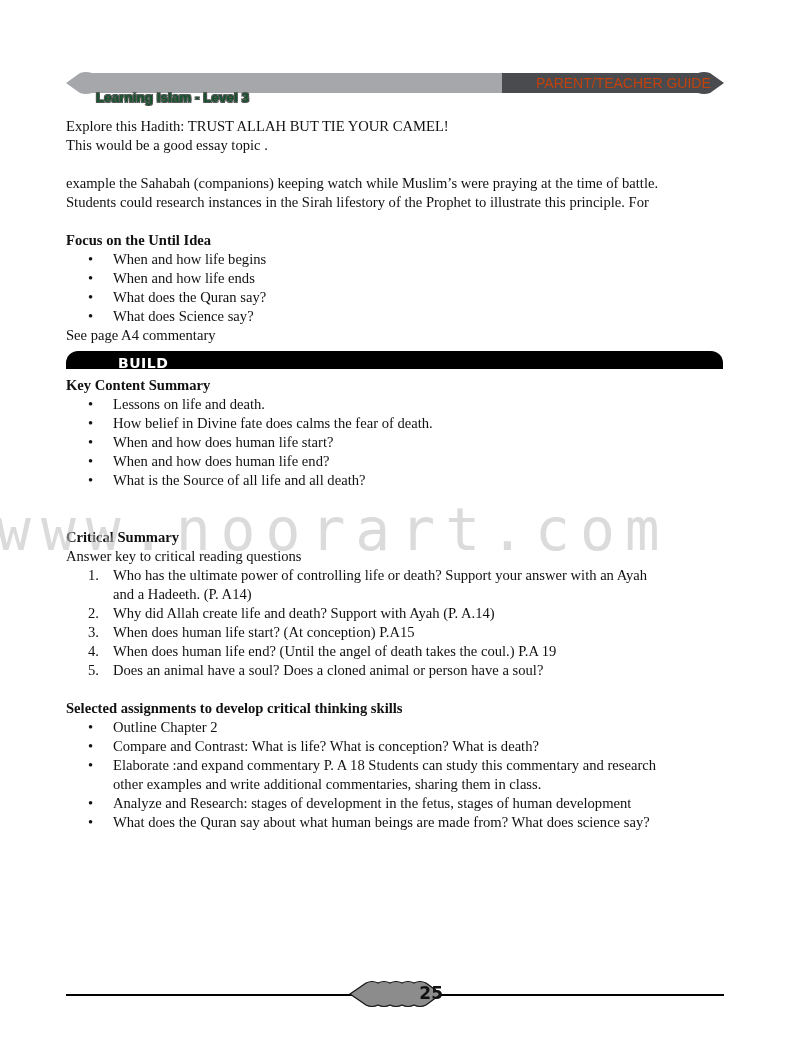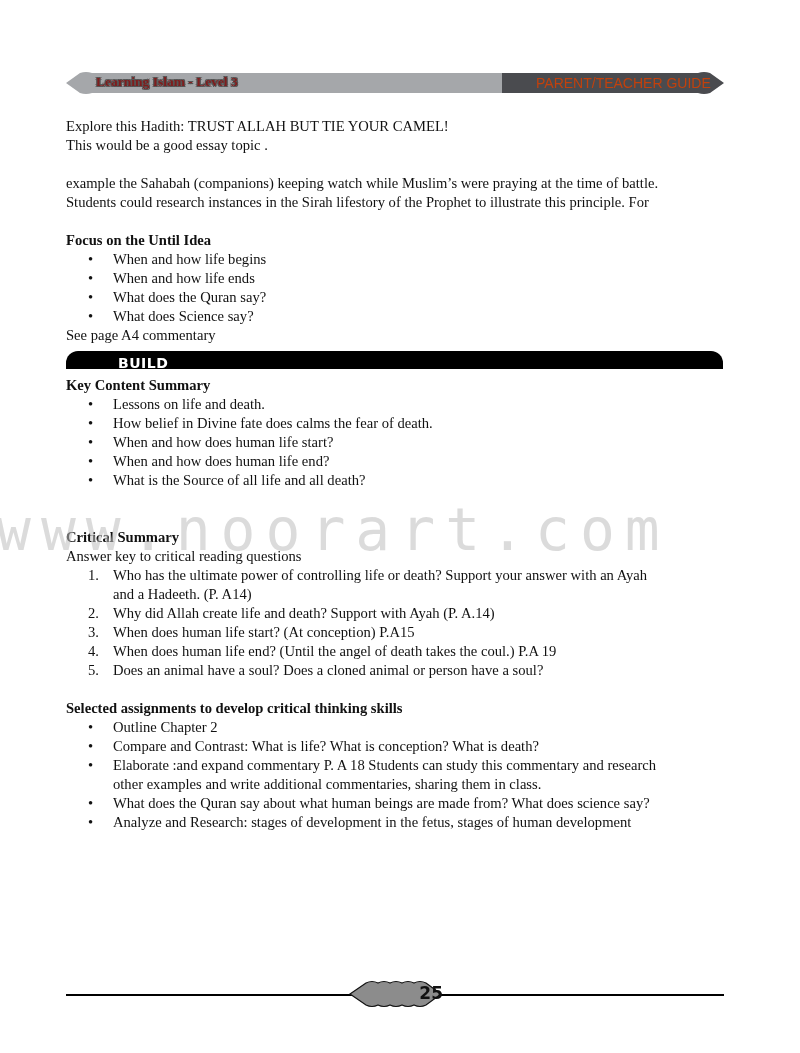--- a/index.html
+++ b/index.html
@@ -1,21 +1,21 @@
 <!DOCTYPE html>
 <html><head>
   <meta charset="utf-8">
   <style>
     html, body { margin:0; padding:0; background:#ffffff; }
     body { width:800px; height:1053px; position:relative; overflow:hidden;
            font-family:"Liberation Serif", serif; color:#111; }
     .header { position:absolute; left:66px; top:72px; width:658px; height:22px; }
     .header svg { position:absolute; left:0; top:0; }
-    .hdr-left { position:absolute; left:30px; top:2px; font-family:Liberation Serif, serif;
-                font-weight:bold; font-size:13.5px; color:#7f1d1d;
+    .hdr-left { position:absolute; left:30px; top:18px; font-family:Liberation Sans, sans-serif;
+                font-weight:bold; font-size:13.5px; color:#14532d;
                 text-shadow:-1px -1px 0 #555,1px -1px 0 #555,-1px 1px 0 #555,1px 1px 0 #555; letter-spacing:0px; }
     .hdr-right { position:absolute; left:470px; top:3px; font-family:"Liberation Sans", sans-serif;
                  font-size:14px; color:#c2410c; }
     .content { position:absolute; left:66px; top:117px; width:660px; font-size:14.6px; line-height:19px; }
     p { margin:0; }
     .gap { height:19px; }
     .b { font-weight:bold; }
     ul, ol { margin:0; padding:0; list-style:none; }
     ul li, ol li { position:relative; padding-left:47px; }
     ul li::before { content:"\2022"; position:absolute; left:22px; top:0; }
@@ -86,22 +86,22 @@
     <li><span class="num">4.</span><span>When does human life end? (Until the angel of death takes the coul.) P.A 19</span></li>
     <li><span class="num">5.</span><span>Does an animal have a soul?  Does a cloned animal or person have a soul?</span></li>
   </ol>
   <div class="gap"></div>
 
   <p class="b">Selected assignments to develop critical thinking skills</p>
   <ul>
     <li><span>Outline Chapter 2</span></li>
     <li><span>Compare and Contrast: What is life?  What is conception? What is death?</span></li>
     <li><span>Elaborate :and expand commentary  P. A 18 Students can study this commentary and research</span><br><span>other examples and write additional commentaries, sharing them in class.</span></li>
+    <li><span>Analyze and Research: stages of  development in the fetus, stages of human development</span></li>
     <li><span>What does the Quran say about what human beings are made from?  What does science say?</span></li>
-    <li><span>Analyze and Research: stages of  development in the fetus, stages of human development</span></li>
   </ul>
 </div>
 
 <div class="watermark">www.noorart.com</div>
 
 <div class="footer">
   <div class="line"></div>
   <svg width="95" height="28" viewBox="0 0 95 28">
     <path d="M2 14 L18 3 Q24 0 30 3 Q36 0 42 3 Q48 0 54 3 Q60 0 66 3 Q72 0 78 3 L93 14 L78 25 Q72 28 66 25 Q60 28 54 25 Q48 28 42 25 Q36 28 30 25 Q24 28 18 25 Z" fill="#8c8c8c" stroke="#111" stroke-width="1.2"></path>
   </svg>

